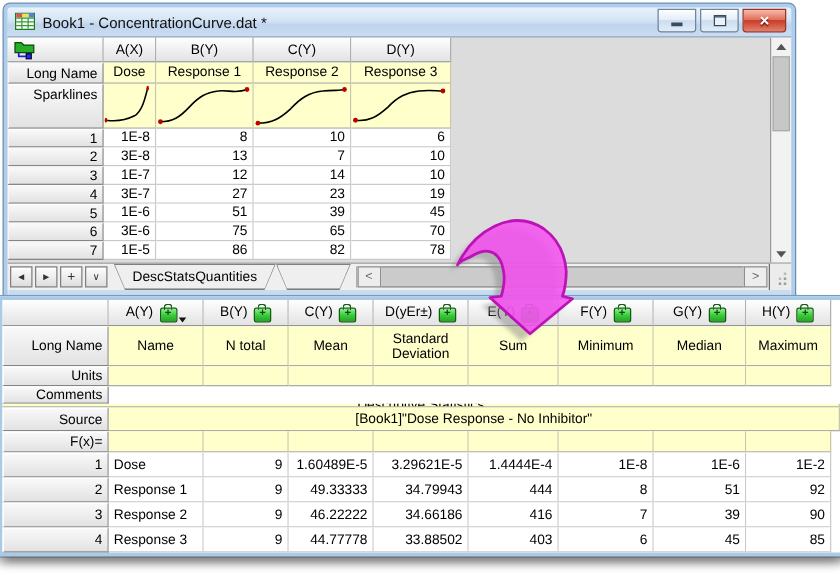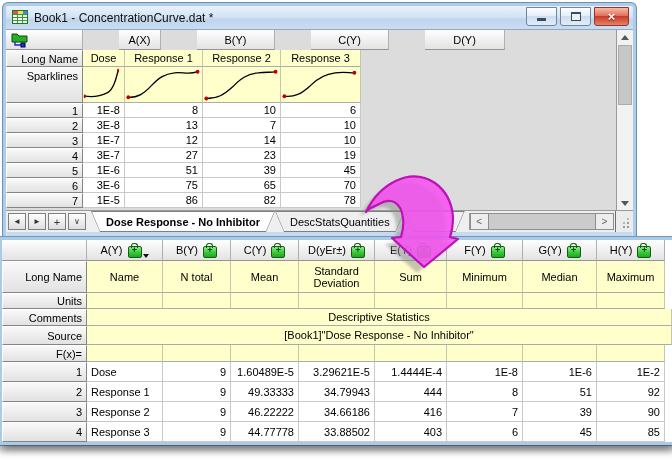--- a/index.html
+++ b/index.html
@@ -102,21 +102,21 @@
       <span class="wbtn">
           <span class="g-rest"></span>
         </span>
       <span class="wbtn close">
           <span class="g-close">×</span>
         </span>
     </span>
   </div>
   <div class="sheetwrap">
     <div id="grid1">
-        <div class="r" style="height: 20px; gap: 36px;">
+        <div class="r" style="height: 20px;">
           <div class="c ch left" style="width: 77px;">
             <span style="display:flex;margin-left:1px;">
               <svg width="18" height="16" viewBox="0 0 18 16">
                 <path d="M1,2 h5 l2,2 h8 v6 h-15 z" fill="#27AE27" stroke="#0A4A0A"></path>
                 <path d="M4,10 v3 h6" fill="none" stroke="#2020CC" stroke-width="1.4"></path>
                 <rect x="10" y="11" width="4" height="4" fill="#2A2AE0" stroke="#000040"></rect>
               </svg>
             </span>
           </div>
           <div class="c ch center" style="width: 42px;">A(X)</div>
@@ -221,25 +221,20 @@
       <div class="vsbtn">
           <span class="tri-dn"></span>
         </div>
     </div>
     <div class="tabbar">
       <span class="tnav">◄</span>
       <span class="tnav">►</span>
       <span class="tnav" style="font-size:11px;">+</span>
       <span class="tnav">∨</span>
       <div class="tabs">
-        <div class="tab active">
-          <span class="tbg1"></span>
-          <span class="tbg2"></span>
-          <span class="tlabel">Dose Response - No Inhibitor</span>
-        </div>
         <div class="tab">
           <span class="tbg1"></span>
           <span class="tbg2"></span>
           <span class="tlabel">DescStatsQuantities</span>
         </div>
         <div class="tab tabstub">
           <span class="tbg1"></span>
           <span class="tbg2"></span>
         </div>
       </div>
@@ -332,21 +327,21 @@
         <div class="c rh" style="width: 85px;">Units</div>
         <div class="c yc" style="width: 76px;"></div>
         <div class="c yc" style="width: 68px;"></div>
         <div class="c yc" style="width: 68px;"></div>
         <div class="c yc" style="width: 76px;"></div>
         <div class="c yc" style="width: 72px;"></div>
         <div class="c yc" style="width: 76px;"></div>
         <div class="c yc" style="width: 74px;"></div>
         <div class="c yc" style="width: 68px;"></div>
       </div>
-      <div class="r" style="height: 17px;">
+      <div class="r" style="height: 17px; flex-direction: column;">
         <div class="c rh" style="width: 85px;">Comments</div>
         <div class="c yc center" style="flex: 1 1 0%;">Descriptive Statistics</div>
       </div>
       <div class="r" style="height: 19px;">
         <div class="c rh" style="width: 85px;">Source</div>
         <div class="c yc center" style="flex: 1 1 0%;">[Book1]"Dose Response - No Inhibitor"</div>
       </div>
       <div class="r" style="height: 17px;">
         <div class="c rh" style="width: 85px;">F(x)=</div>
         <div class="c yc" style="width: 76px;"></div>

